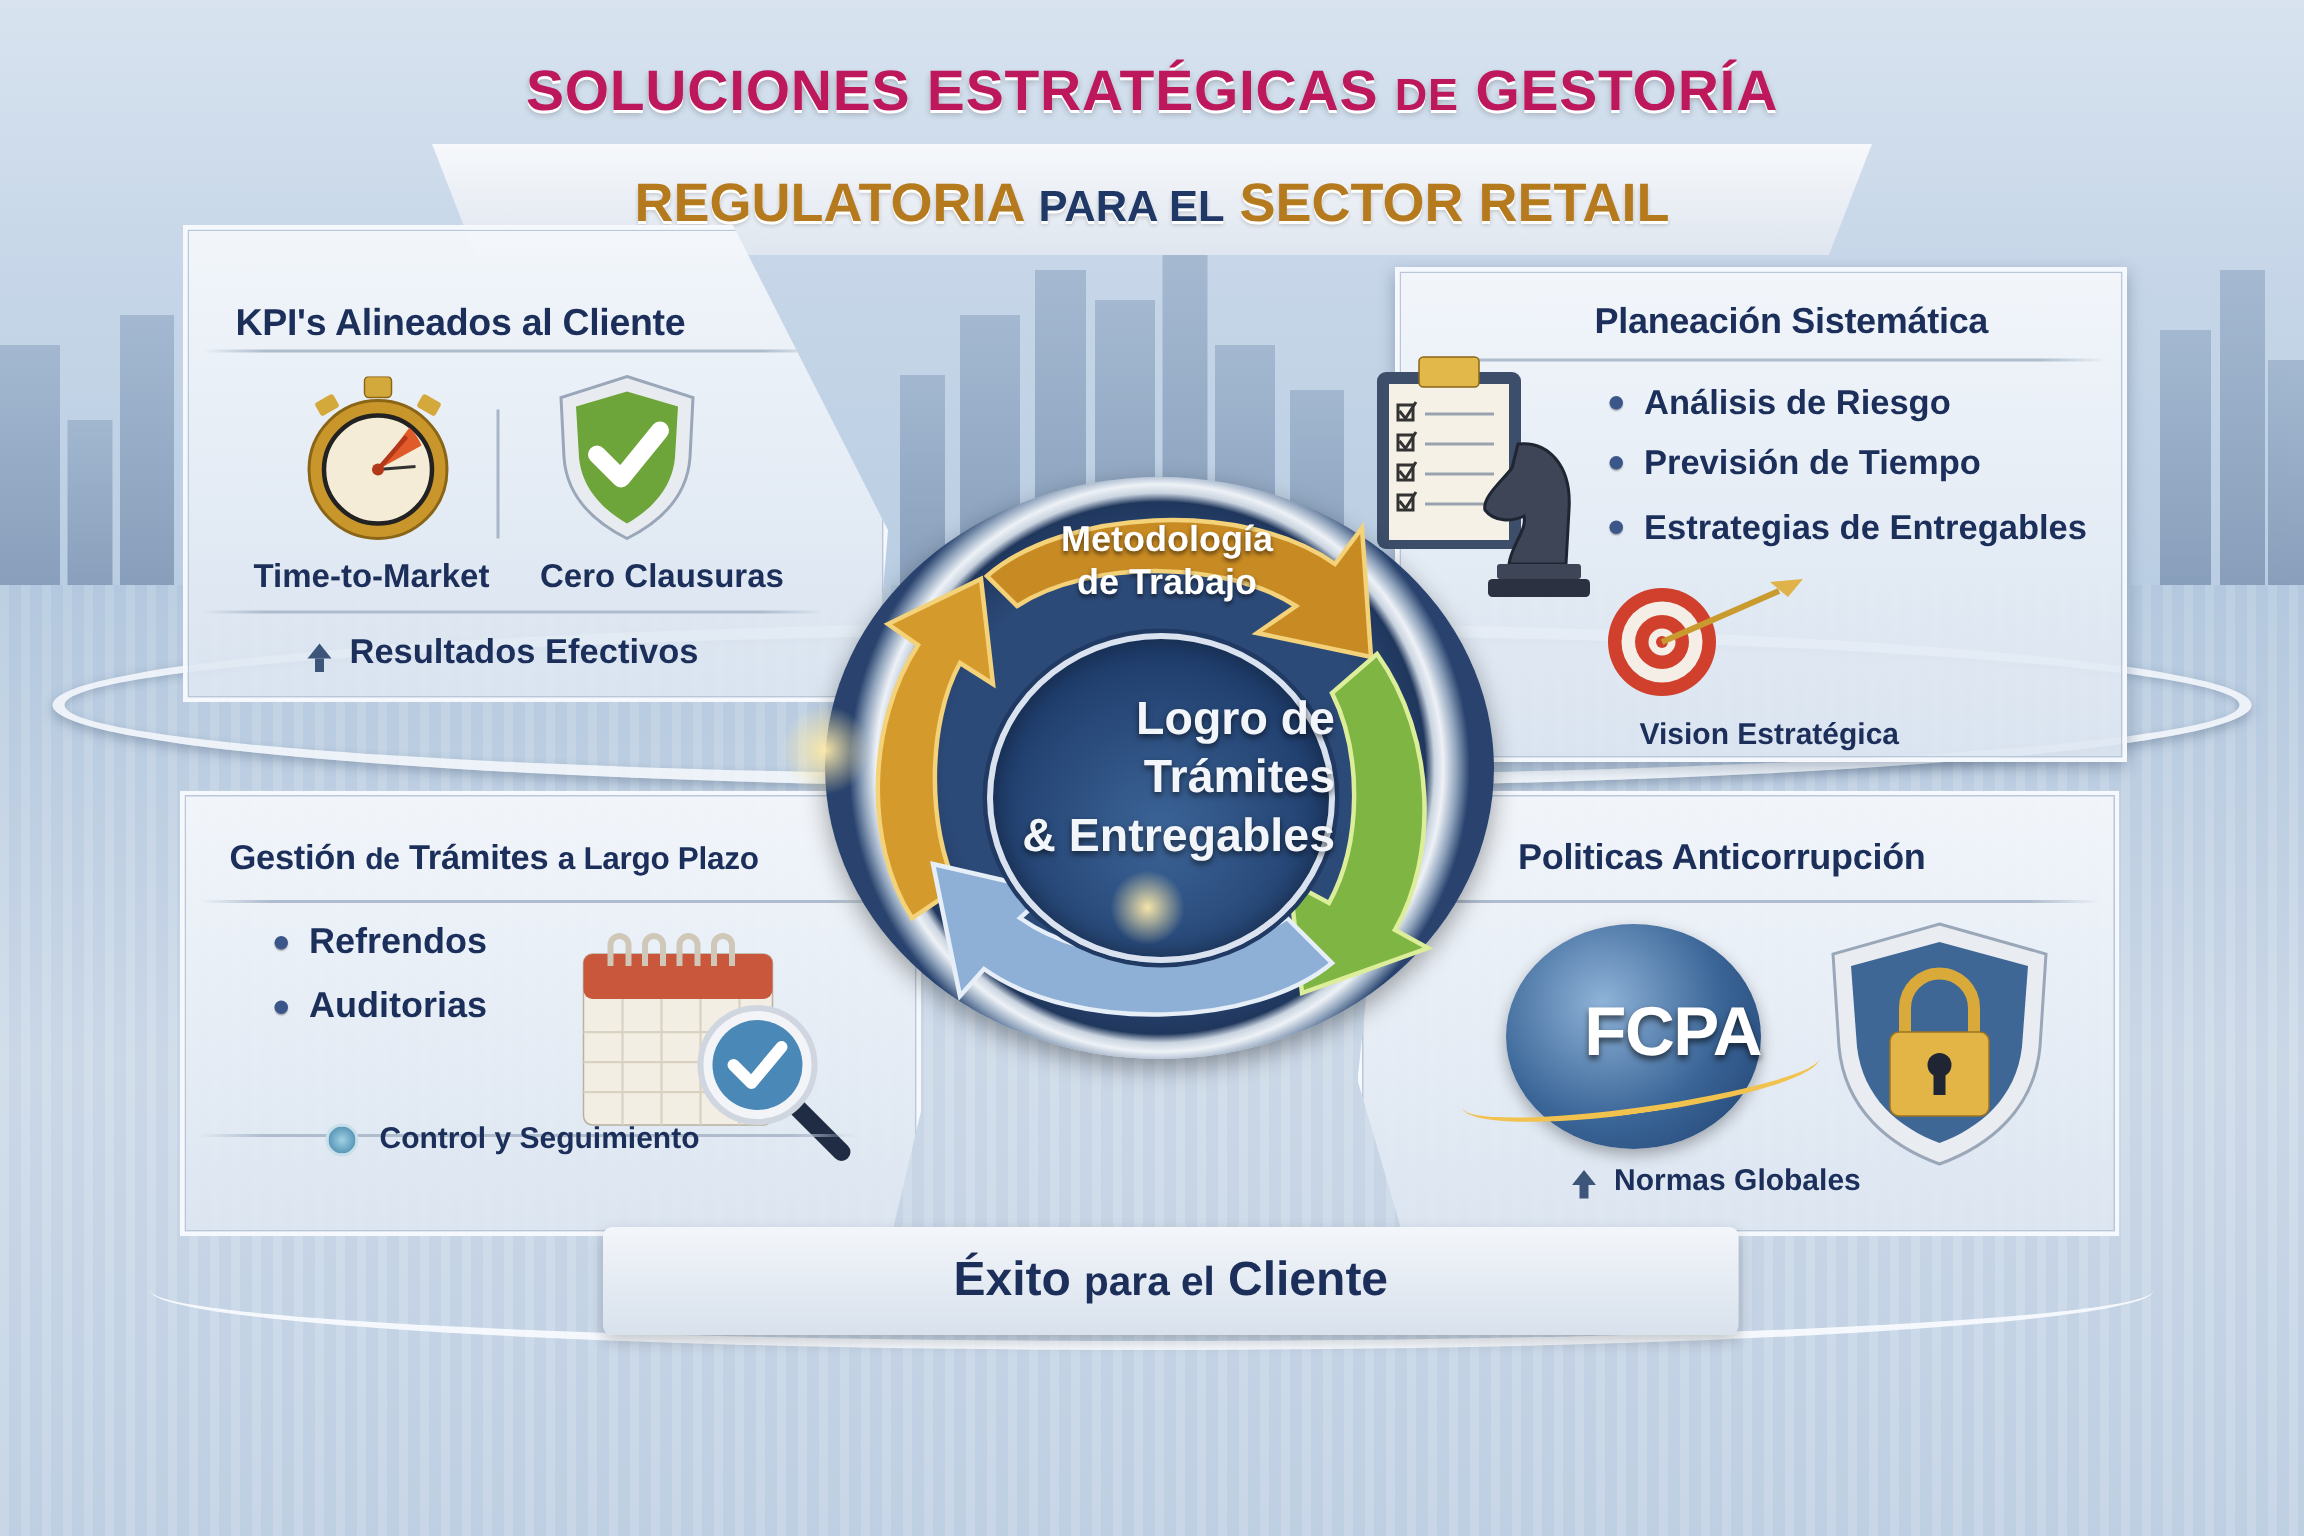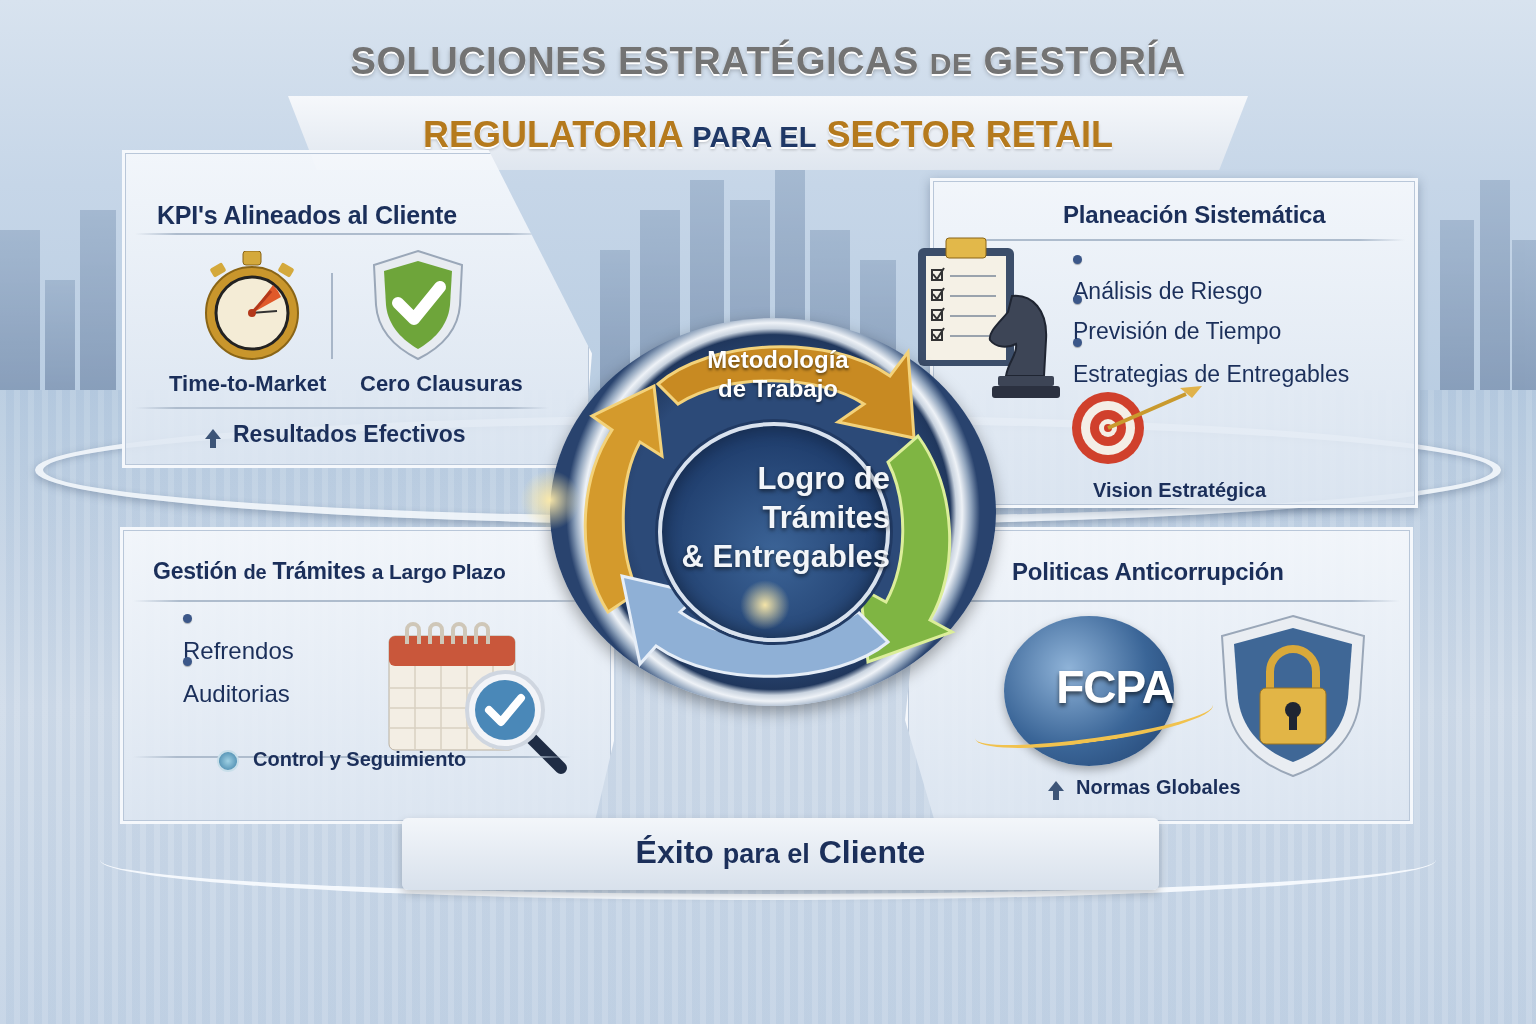--- a/index.html
+++ b/index.html
@@ -15,21 +15,21 @@
   .skyline .bld { position: absolute; bottom: 0; background: linear-gradient(180deg, #8aa2bf, #5e7699); }
   .water { position: absolute; left: 0; right: 0; top: 390px; bottom: 0;
     background: repeating-linear-gradient(90deg, rgba(255,255,255,.08) 0 6px, rgba(120,150,190,.06) 6px 14px),
                 linear-gradient(180deg, #b7cbe0 0%, #cfdbe9 50%, #c3d3e5 100%); }
   .ring { position: absolute; left: 35px; top: 415px; width: 1466px; height: 110px;
     border-radius: 50%; border: 8px solid rgba(245,248,252,.85);
     box-shadow: 0 3px 8px rgba(60,80,110,.35), inset 0 2px 6px rgba(60,80,110,.25); }
 
   
   .title-banner { position: absolute; left: 280px; top: 22px; width: 976px; height: 140px; text-align: center; }
-  .title-top { font-size: 38px; font-weight: 700; letter-spacing: .5px; color: #737373;
+  .title-top { font-size: 38px; font-weight: 700; letter-spacing: .5px; color: #be185d;
     text-shadow: 0 2px 0 #fff, 0 3px 4px rgba(0,0,0,.25); margin-top: 18px; }
   .title-top .small { font-size: 30px; }
   .title-strip { position: absolute; left: 8px; right: 8px; top: 74px; height: 74px;
     background: linear-gradient(180deg, #f6f8fb, #dfe6ef);
     clip-path: polygon(0 0, 100% 0, 97% 100%, 3% 100%);
     box-shadow: 0 4px 10px rgba(0,0,0,.2); }
   .title-bottom { position: absolute; left: 0; right: 0; top: 92px; font-size: 36px; font-weight: 700;
     color: #b57a1d; text-shadow: 0 2px 0 #fff, 0 3px 3px rgba(0,0,0,.2); }
   .title-bottom .mid { color: #1f3866; font-size: 29px; }
 
@@ -40,21 +40,21 @@
   .panel .rule { position: absolute; height: 2px; background: linear-gradient(90deg, transparent, #aebccd 10%, #aebccd 90%, transparent); }
 
   .p-kpi { left: 122px; top: 150px; width: 470px; height: 318px;
     clip-path: polygon(0 0, 78% 0, 100% 64%, 98% 100%, 0 100%); text-decoration: underline; }
   .p-plan { left: 930px; top: 178px; width: 488px; height: 330px; }
   .p-gest { left: 120px; top: 527px; width: 494px; height: 297px;
     clip-path: polygon(0 0, 100% 0, 100% 72%, 96% 100%, 0 100%); }
   .p-pol { left: 905px; top: 527px; width: 508px; height: 297px;
     clip-path: polygon(4% 0, 100% 0, 100% 100%, 6% 100%, 0 65%); }
 
-  .bullet { display: flex; align-items: flex-start; gap: 14px; font-size: 24px; font-weight: 400; color: #1b2f5a; position: absolute; flex-direction: column; }
+  .bullet { display: flex; align-items: center; gap: 14px; font-size: 24px; font-weight: 700; color: #1b2f5a; position: absolute; }
   .dot { width: 9px; height: 9px; border-radius: 50%; background: #3b5789; box-shadow: 0 1px 1px rgba(0,0,0,.3); }
 
   .label { position: absolute; font-size: 22px; font-weight: 600; color: #1b2f5a; white-space: nowrap; }
   .arrow-up { display: inline-block; width: 0; height: 0; border-left: 8px solid transparent; border-right: 8px solid transparent;
     border-bottom: 10px solid #3d5578; position: relative; top: -3px; margin-right: 12px; }
   .arrow-up::after { content: ""; position: absolute; left: -3px; top: 10px; width: 6px; height: 9px; background: #3d5578; }
 
   
   .cycle { position: absolute; left: 538px; top: 312px; width: 470px; height: 400px; }
   .cycle .outer { position: absolute; left: 12px; top: 6px; width: 446px; height: 388px; border-radius: 50%;

